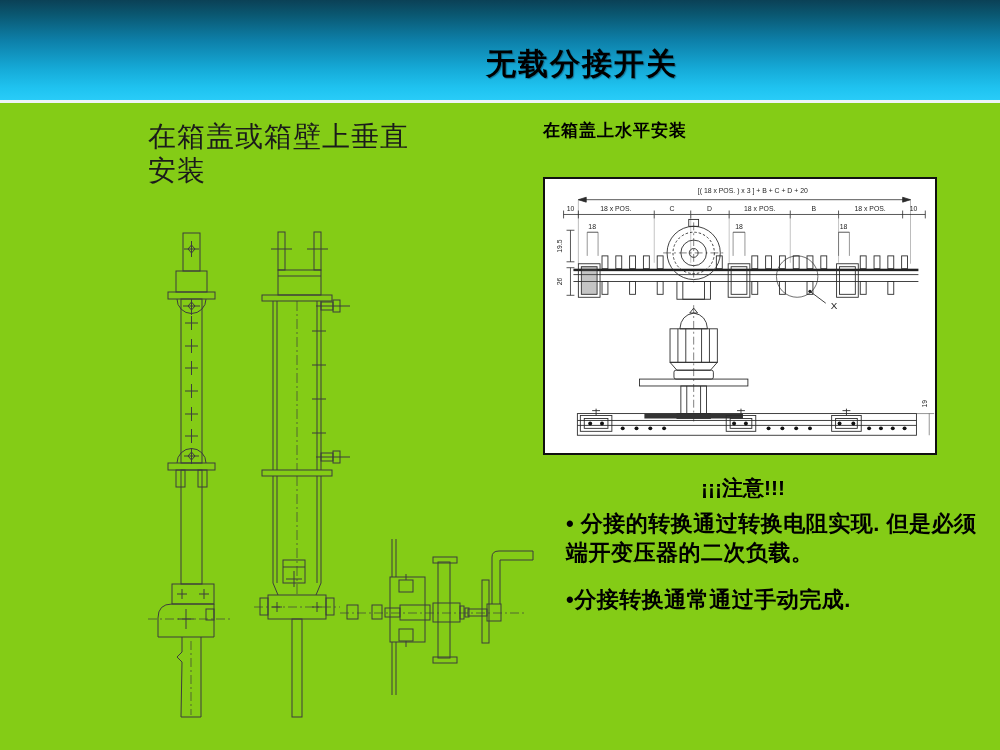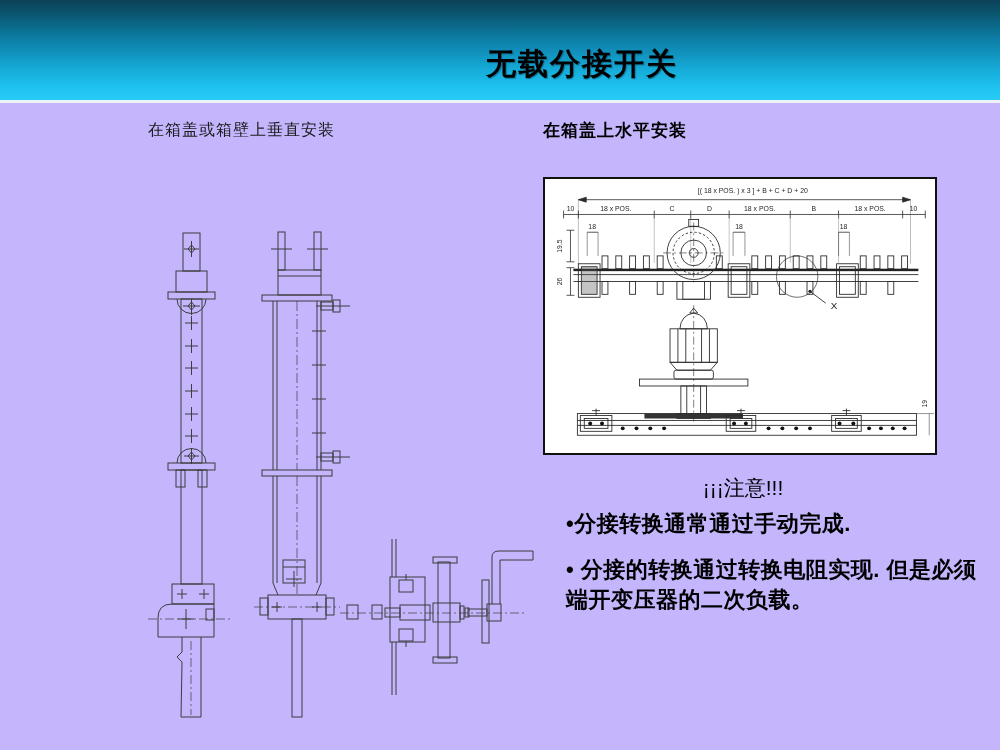--- a/index.html
+++ b/index.html
@@ -1,33 +1,33 @@
 <!DOCTYPE html>
 <html><head>
 <meta charset="utf-8">
 <style>
   html,body{margin:0;padding:0;background:#888;}
-  .slide{position:relative;width:1000px;height:750px;background:#c4b5fd;overflow:hidden;
+  .slide{position:relative;width:1000px;height:750px;background:#84cc16;overflow:hidden;
          font-family:"Liberation Sans",sans-serif;}
   .header{position:absolute;left:0;top:0;width:1000px;height:100px;
     background:linear-gradient(180deg,#0b4156 0%,#0a5872 15%,#0d7fa8 40%,#15a9d6 68%,#1fc3f0 88%,#29ccf8 100%);}
   .header-edge{position:absolute;left:0;top:100px;width:1000px;height:3px;background:#eef3f7;}
   .title{position:absolute;left:486px;top:44px;font-size:30px;font-weight:bold;color:#000;
          letter-spacing:2px;text-shadow:1px 1px 1px rgba(10,40,60,0.45);}
   .caption-left{position:absolute;left:148px;top:120px;width:268px;
-    font-family:Liberation Sans, sans-serif;font-size:16px;color:#1b1b1b;line-height:1.22;letter-spacing:1px;}
+    font-family:Liberation Sans, sans-serif;font-size:28px;color:#1b1b1b;line-height:1.22;letter-spacing:1px;}
   .caption-right{position:absolute;left:543px;top:119px;width:394px;text-align:left;
     font-weight:bold;font-size:17px;color:#000;letter-spacing:1px;}
   .drawing-frame{position:absolute;left:543px;top:177px;width:394px;height:278px;
     border:2px solid #111;background:#fff;box-sizing:border-box;}
   .drawing-frame svg{display:block;width:100%;height:100%;}
   .left-drawings{position:absolute;left:130px;top:205px;width:430px;height:515px;}
   .left-drawings svg{display:block;width:100%;height:100%;}
   .notice-title{position:absolute;left:543px;top:474px;width:400px;text-align:center;
-    font-size:21px;font-weight:normal;color:#000;}
+    font-size:21px;font-weight:bold;color:#000;}
   .bullets{position:absolute;left:566px;top:509px;width:418px;font-size:22px;font-weight:bold;
     color:#000;line-height:1.33;letter-spacing:0.5px;}
   .bullet{margin:0 0 17px 0;}
   .dim{font-size:7px;fill:#1d1d1d;font-family:"Liberation Sans",sans-serif;}
   .dimb{font-size:10px;fill:#1d1d1d;font-family:"Liberation Sans",sans-serif;}
 </style>
 </head>
 <body>
 
 <div class="slide">
@@ -334,17 +334,17 @@
           </g>
           <line x1="376" y1="238" x2="394" y2="238" stroke-width="0.5"></line>
           <line x1="389" y1="238" x2="389" y2="260" stroke-width="0.5"></line>
         </g>
       </g>
     </svg>
   </div>
 
   <div class="notice-title">¡¡¡注意!!!</div>
   <div class="bullets">
+    <p class="bullet">• 分接的转换通过转换电阻实现. 但是必须端开变压器的二次负载。</p>
     <p class="bullet">•分接转换通常通过手动完成.</p>
-    <p class="bullet">• 分接的转换通过转换电阻实现. 但是必须端开变压器的二次负载。</p>
   </div>
 
 </div>
 
 </body></html>

